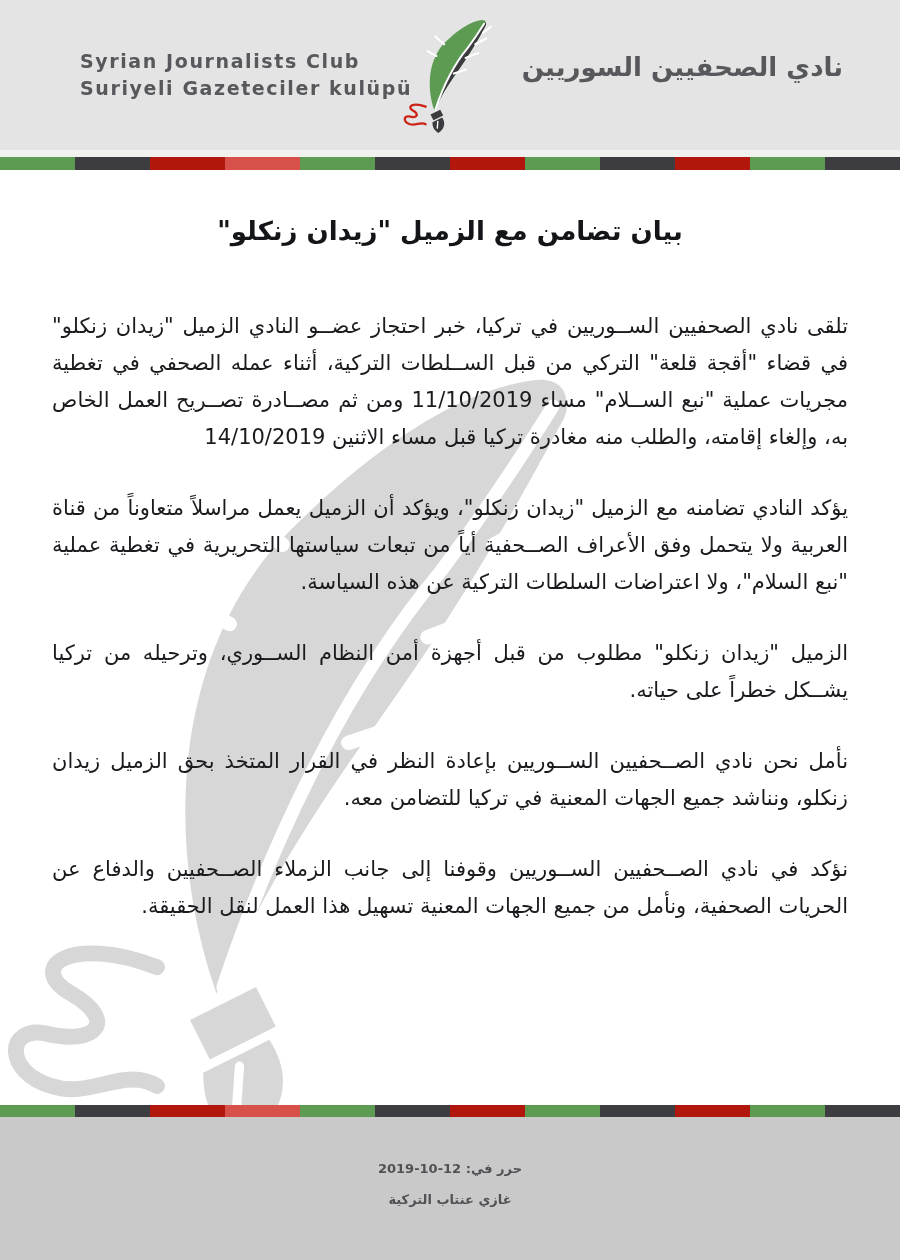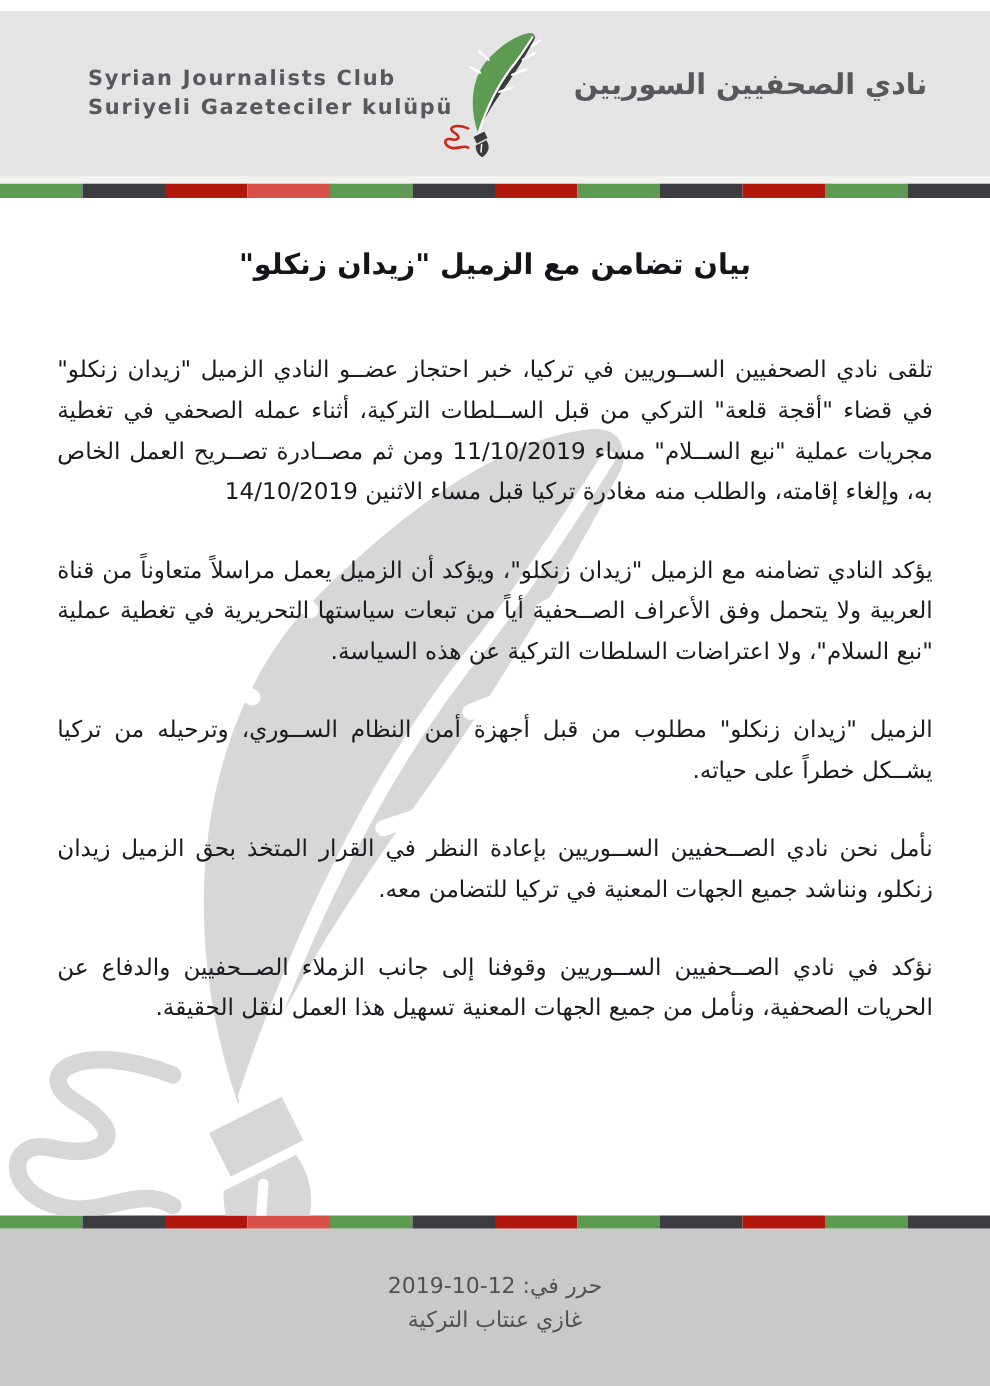--- a/index.html
+++ b/index.html
@@ -5,21 +5,21 @@
   * { box-sizing: border-box; }
   html, body { margin: 0; padding: 0; }
   body {
     width: 900px; height: 1260px;
     background: #ffffff;
     font-family: "DejaVu Sans", sans-serif;
   }
   .page { width: 900px; height: 1260px; display: flex; flex-direction: column; overflow: hidden; }
 
   
-  .header { height: 150px; background: #e4e4e4; position: relative; flex: none; margin-top: 10px; }
+  .header { height: 150px; background: #e4e4e4; position: relative; flex: none; }
   .header-left {
     position: absolute; left: 80px; top: 48px;
     color: #56585c; font-weight: bold; font-size: 19px; line-height: 27px; letter-spacing: 1.6px;
   }
   .header-right {
     position: absolute; right: 57px; top: 52px;
     color: #56585c; font-weight: bold; font-size: 26px; direction: rtl;
   }
   .logo-svg {
     position: absolute; left: 50%; top: 17px; transform: translateX(-50%);
@@ -45,21 +45,21 @@
     margin: 0 0 34px; font-size: 21px; line-height: 37px;
     color: #1a1b1e; text-align: justify;
   }
 
   
   .footer {
     height: 143px; background: #c9c9c9; flex: none;
     display: flex; flex-direction: column; align-items: center; padding-top: 36px;
   }
   .footer .line {
-    color: #4f5155; font-weight: normal; font-size: 20px; line-height: 31px;
+    color: #4f5155; font-weight: bold; font-size: 13px; line-height: 31px;
     direction: rtl; text-align: center;
   }
 
   
   svg.quill-instance { --c-line: #ffffff; }
 </style>
 </head>
 <body>
 
 <svg width="0" height="0" style="position:absolute" aria-hidden="true">

